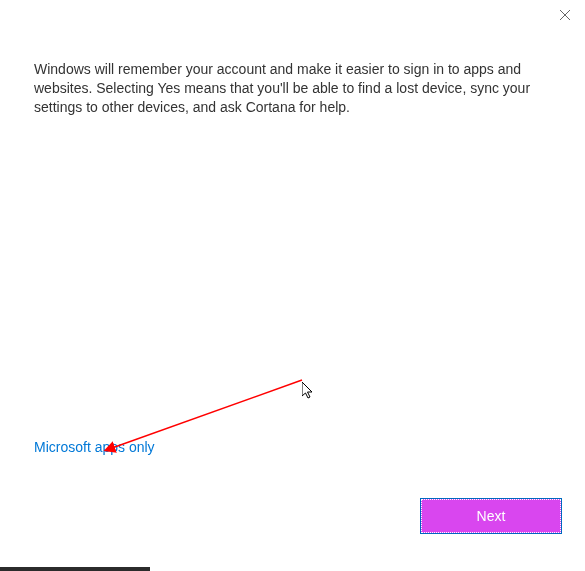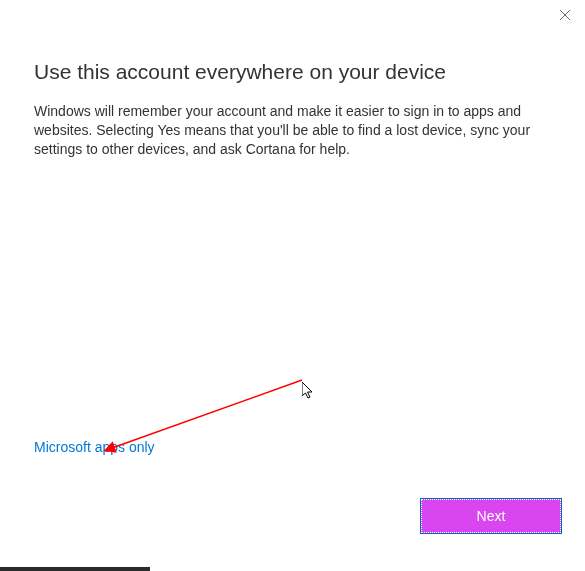--- a/index.html
+++ b/index.html
@@ -90,21 +90,20 @@
 <body>
 
 <div class="close-btn">
   <svg width="12" height="12" viewBox="0 0 12 12">
     <line x1="1" y1="1" x2="11" y2="11" stroke="#666" stroke-width="1"></line>
     <line x1="11" y1="1" x2="1" y2="11" stroke="#666" stroke-width="1"></line>
   </svg>
 </div>
 
 <div class="content">
-  <h1 class="title">Use this account everywhere on your device</h1>
   <p class="body-text">Windows will remember your account and make it easier to sign in to apps and websites. Selecting Yes means that you'll be able to find a lost device, sync your settings to other devices, and ask Cortana for help.</p>
 </div>
 
 <a class="link">Microsoft apps only</a>
 
 <button class="next-btn">Next</button>
 
 <div class="bottom-border"></div>
 
 <svg class="cursor" width="16" height="20" viewBox="0 0 16 20">

